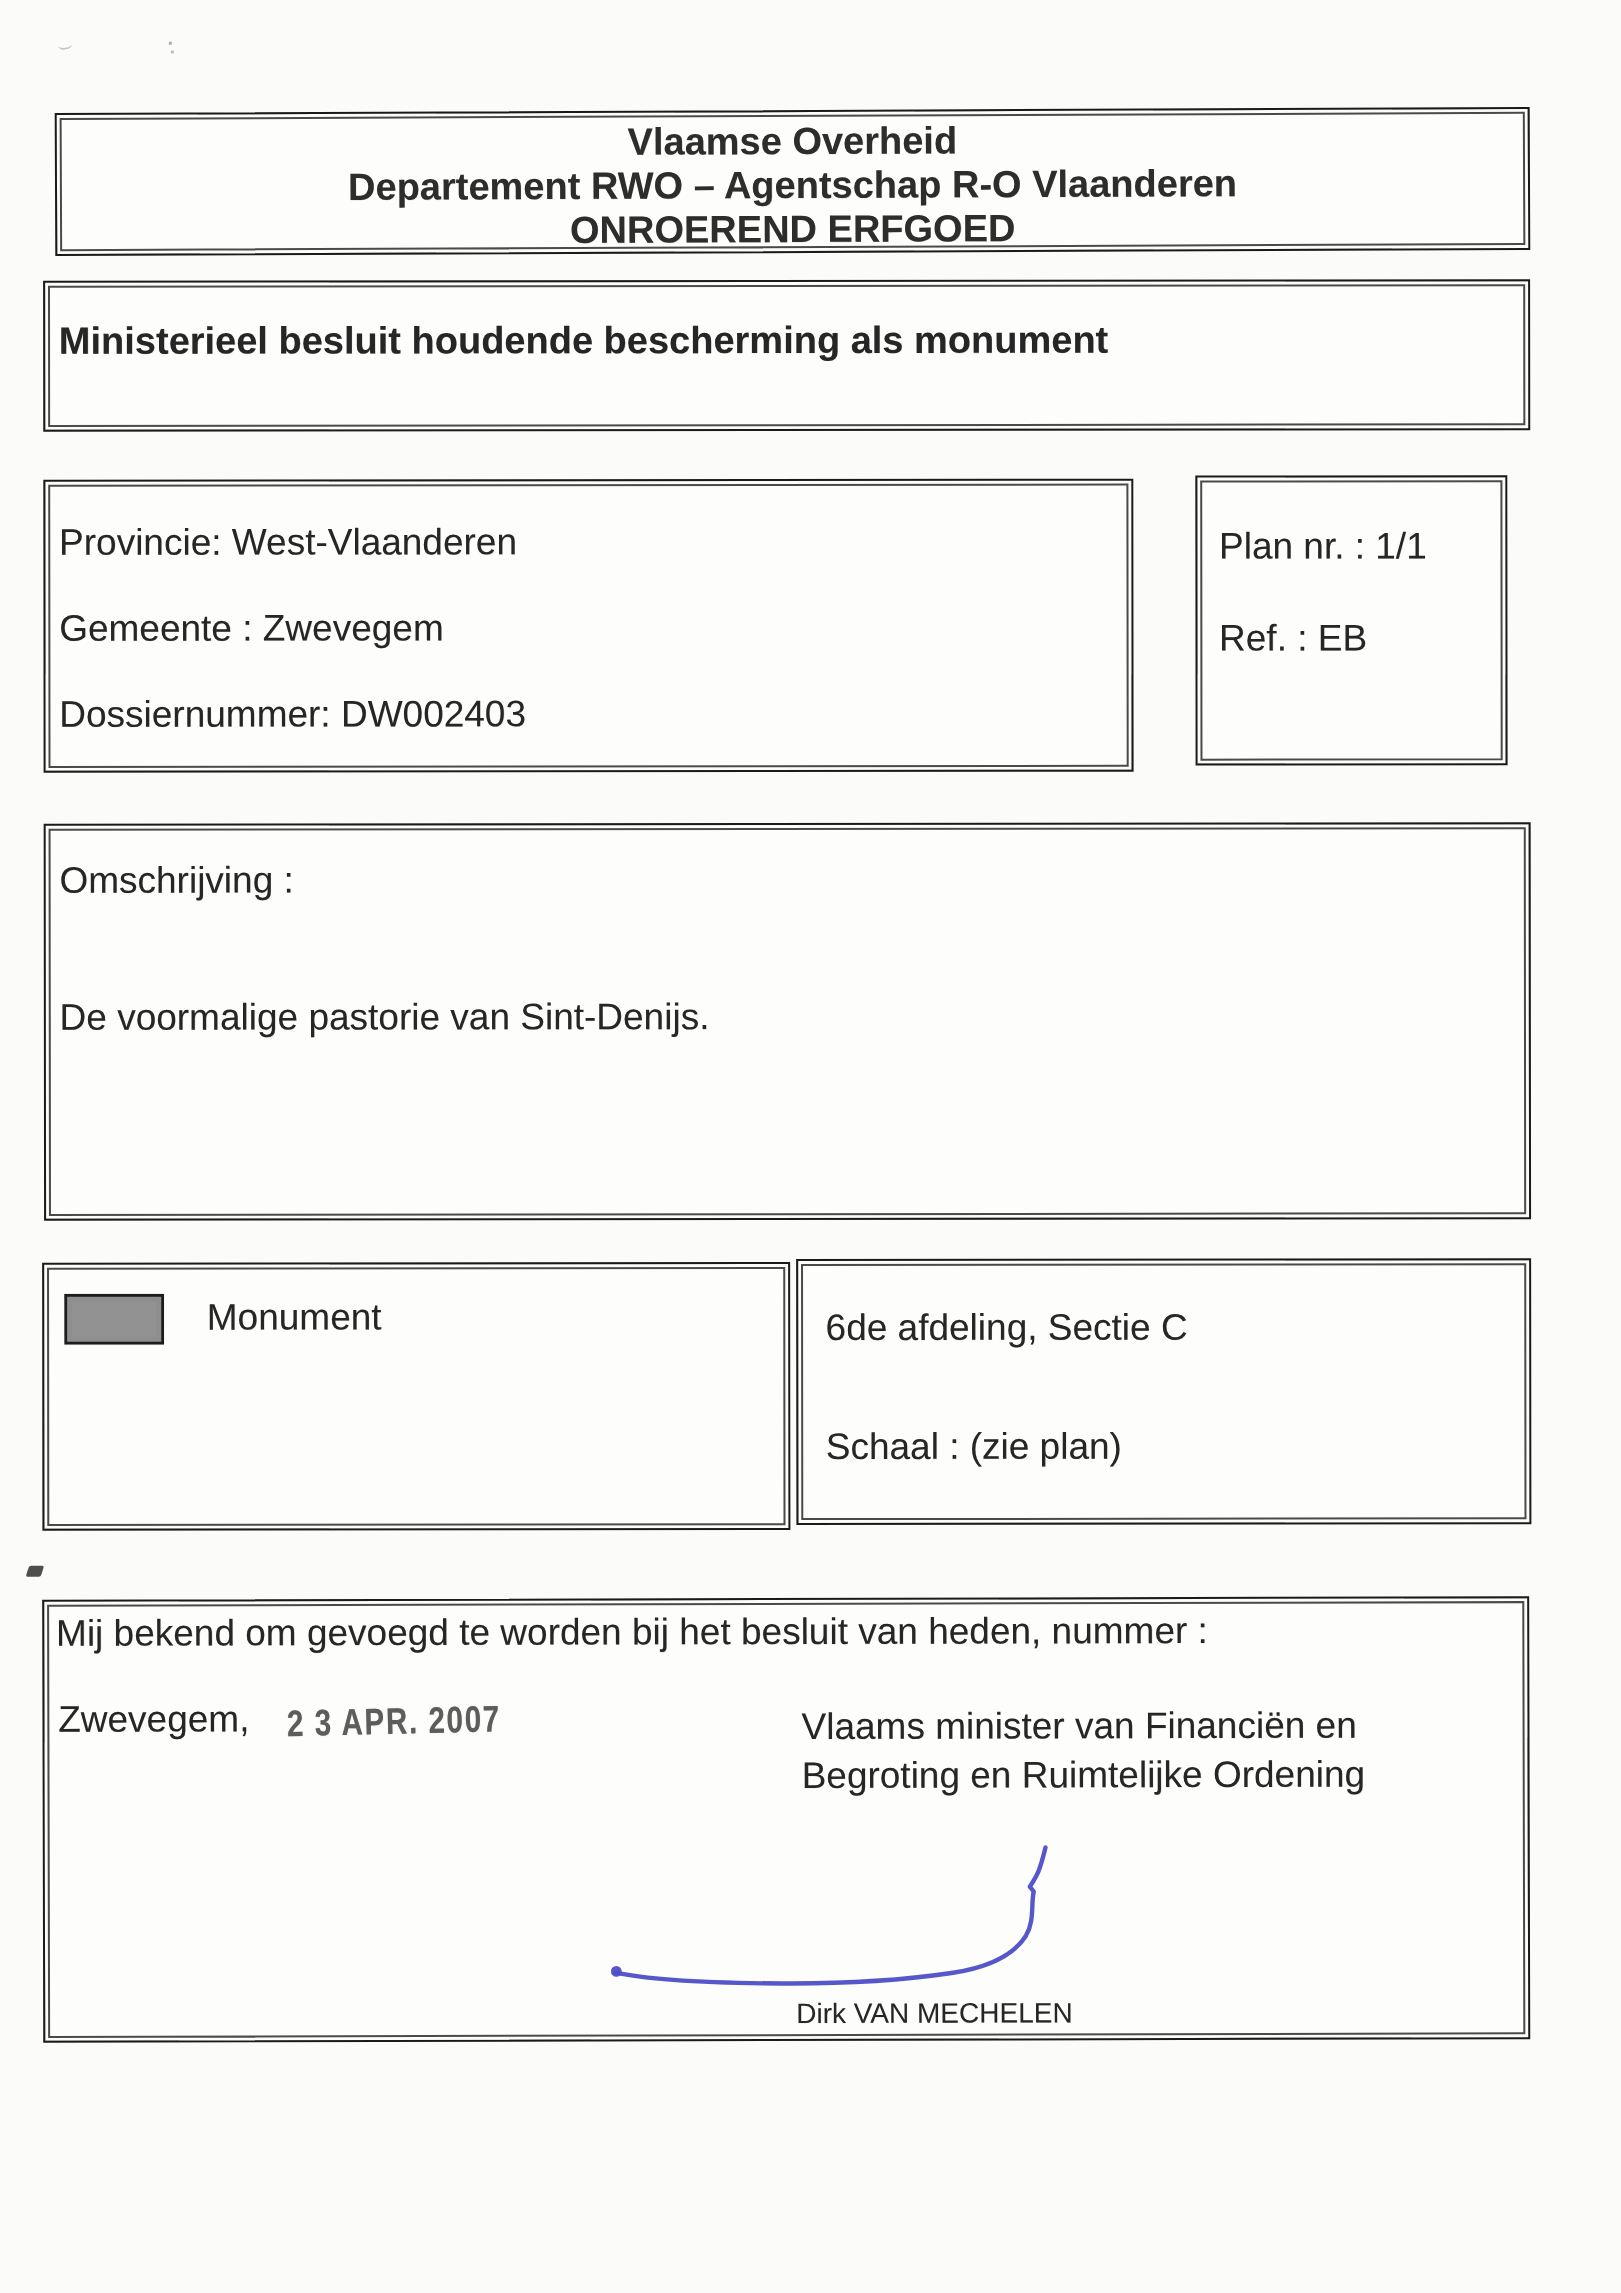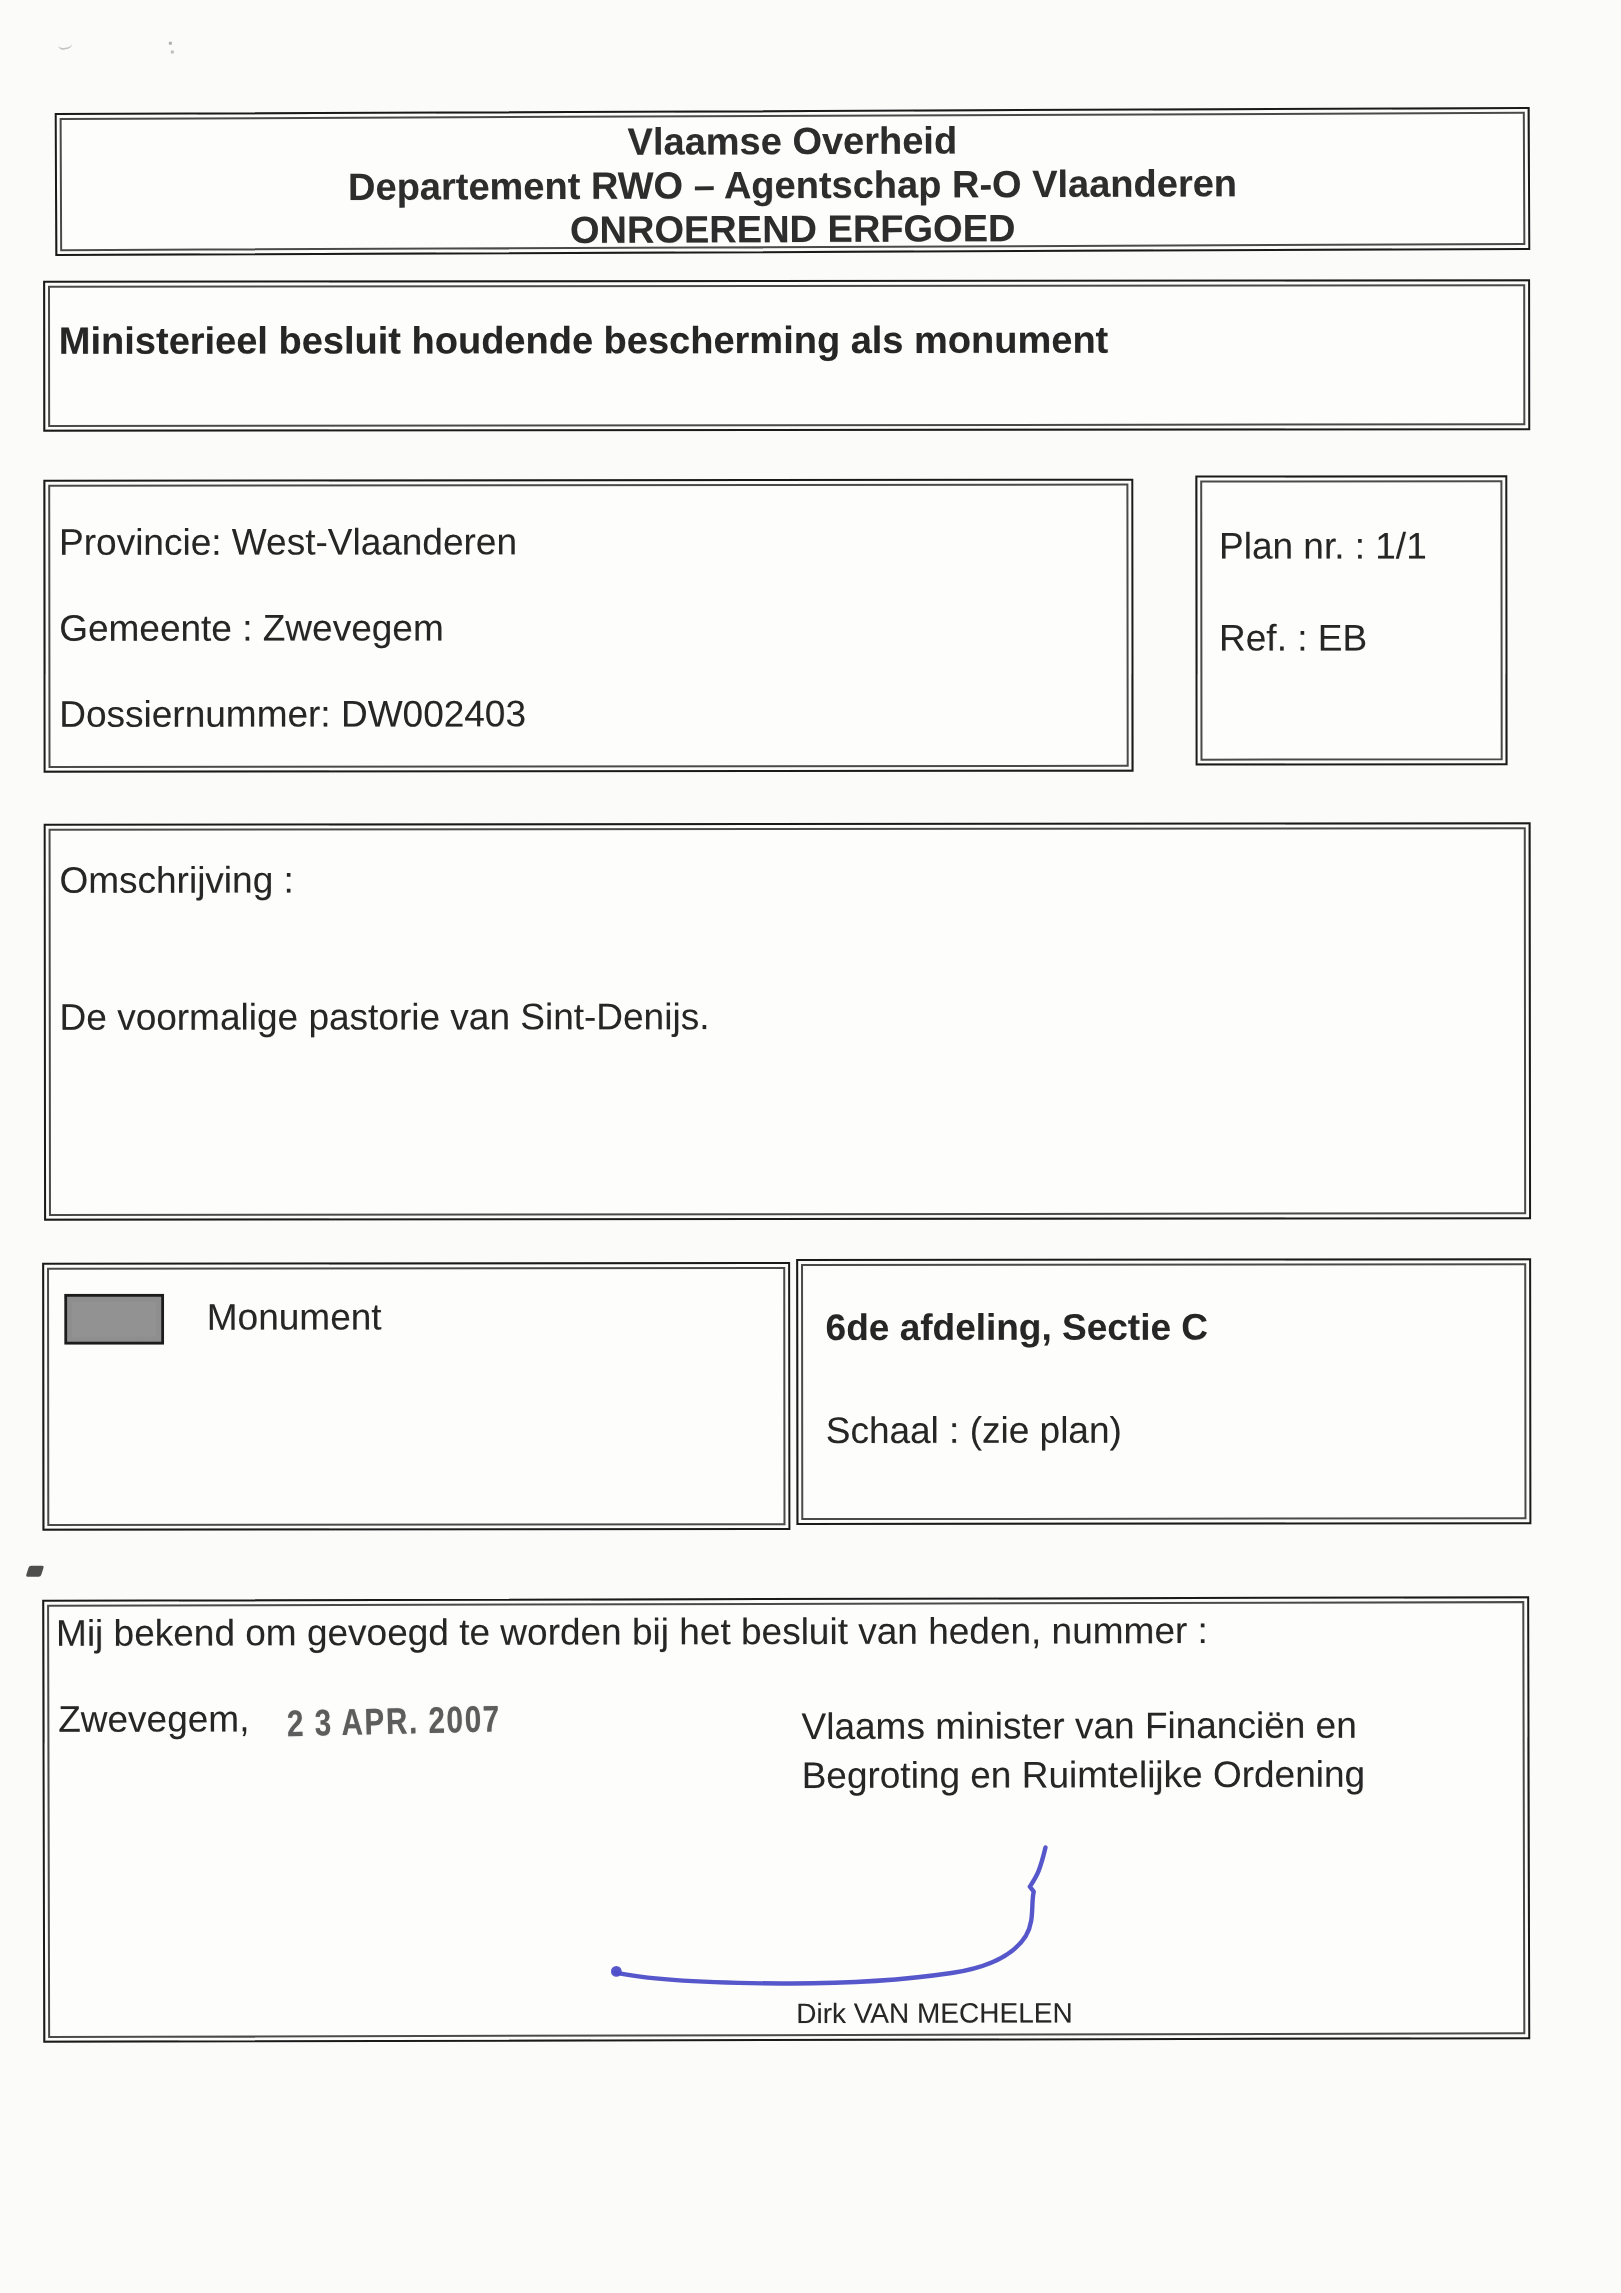--- a/index.html
+++ b/index.html
@@ -54,21 +54,21 @@
   
   #box-legend { left:42px; top:1262px; width:748px; height:268px;
                 padding:29px 0 0 19.6px; }
   #box-legend .inner { display:flex; align-items:flex-start; }
   .swatch { width:100px; height:51px; display:block; }
   #box-legend .lbl { margin-left:43px; }
 
   
   #box-section { left:796px; top:1259px; width:735px; height:266px;
                  padding:43px 0 0 27.4px; }
-  #box-section .row { margin-bottom:56px;font-weight:bold; }
+  #box-section .row { margin-bottom:72px; }
 
   
   #box-footer { left:42px; top:1598px; width:1487px; height:443px;
                 transform:rotate(-0.08deg); }
   #box-footer .abs { position:absolute; }
   .f-line1   { left:11.8px;  top:7.8px; }
   .f-brussel { left:13.7px;  top:94px; }
   .f-stamp   { left:242px; top:102px;
                font-size:37px; font-weight:bold; letter-spacing:2px;
                color:#5d5d5d; white-space:nowrap;

